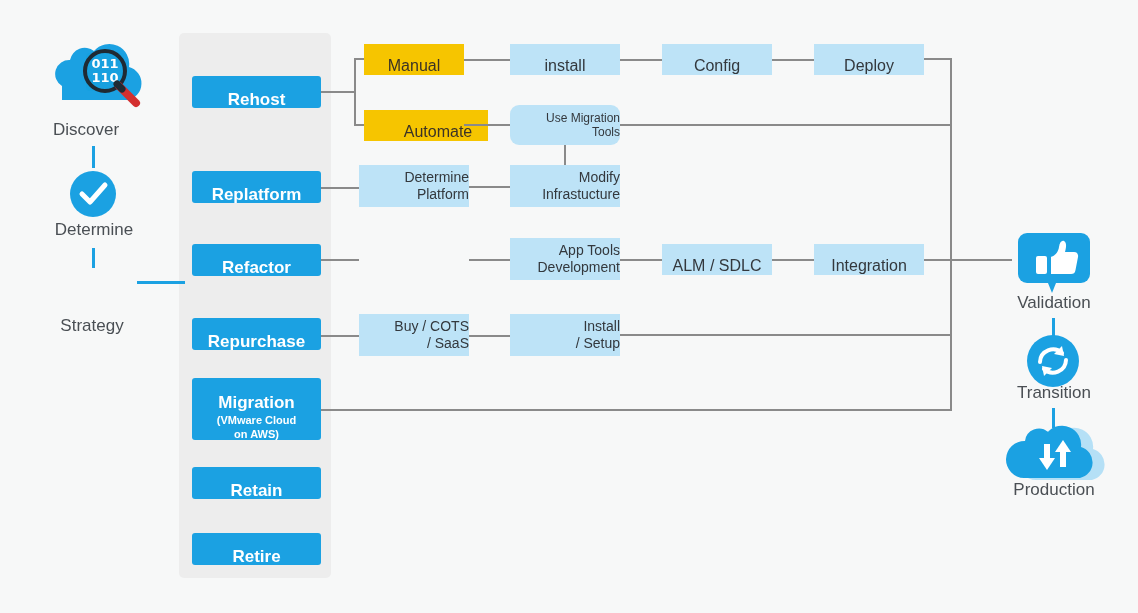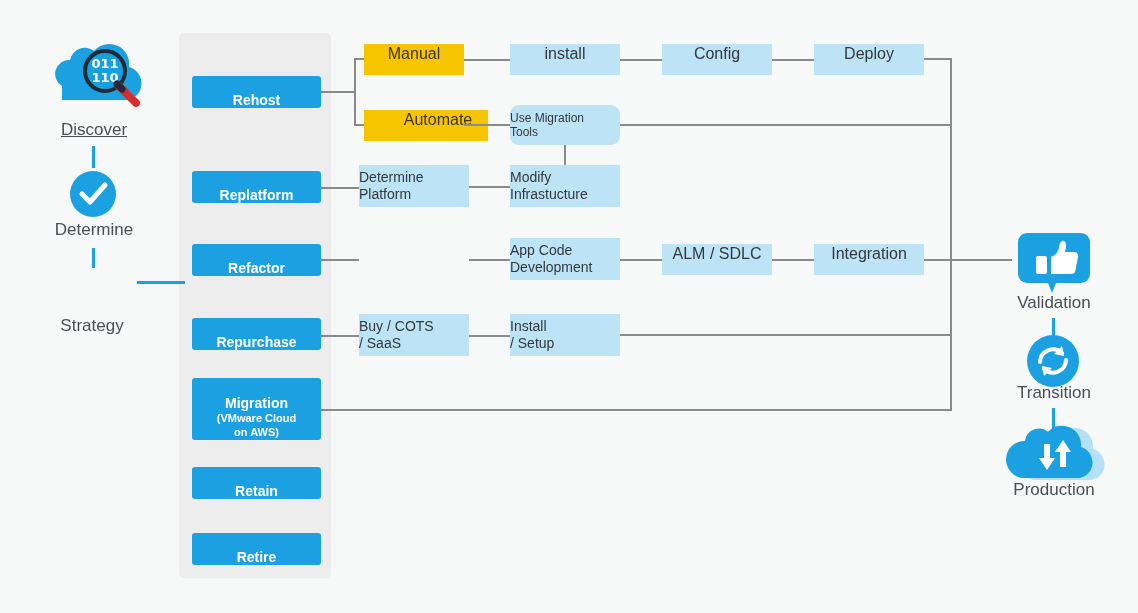--- a/index.html
+++ b/index.html
@@ -25,29 +25,29 @@
 
   
   .rbox{
     position:absolute;left:192px;width:129px;
     background:#1ba1e2;border-radius:3px;
     color:#ffffff;font-weight:bold;
     display:flex;flex-direction:column;
     align-items:center;justify-content:center;
     text-align:center;line-height:1.15;
   }
-  .rbox .main{font-size:14px;margin-top:16px;}
+  .rbox .main{font-size:17px;margin-top:16px;}
   .rbox .sub{font-size:11px;font-weight:bold;line-height:1.2;margin-top:1px;}
 
   
   .pbox{
     position:absolute;
     background:#bde3f7;
     color:#33383d;
-    display:flex;align-items:flex-start;justify-content:center;
+    display:flex;align-items:flex-end;justify-content:center;
     text-align:center;line-height:1.2;
   }
   .pbox.yellow{background:#f6c500;color:#3b3326;}
   .fs16{font-size:16px;}
   .fs14{font-size:14px;}
   .fs12{font-size:12px;}
 
   
   .cap{
     position:absolute;text-align:center;
@@ -74,21 +74,21 @@
         <circle cx="60" cy="32" r="8" fill="#1592cf" opacity="0.55"></circle>
         <rect x="42" y="13" width="38" height="38" rx="4" fill="#17a0df"></rect>
         <text x="61" y="28" font-family="DejaVu Sans, sans-serif" font-size="13" font-weight="bold" fill="#ffffff" text-anchor="middle">011</text>
         <text x="61" y="42" font-family="DejaVu Sans, sans-serif" font-size="13" font-weight="bold" fill="#ffffff" text-anchor="middle">110</text>
         <circle cx="61" cy="31" r="20" fill="none" stroke="#1f2a33" stroke-width="4"></circle>
         <line x1="75" y1="46" x2="92" y2="63" stroke="#d32f2f" stroke-width="8" stroke-linecap="round"></line>
         <line x1="73" y1="44" x2="78" y2="49" stroke="#1f2a33" stroke-width="7" stroke-linecap="round"></line>
       </g>
     </svg>
   </div>
-  <div class="cap" style="left:24px;top:120px;width:140px;text-decoration:underline;">Discover</div>
+  <div class="cap" style="left:16px;top:120px;width:140px;">Discover</div>
 
   <div class="bline-v" style="left:92px;top:146px;height:22px;"></div>
 
   <div class="icon" style="left:69px;top:170px;width:48px;height:48px;">
     <svg width="48" height="48" viewBox="0 0 48 48">
       <circle cx="24" cy="24" r="23" fill="#1ba1e2"></circle>
       <path d="M13 24 L21 32 L36 15" fill="none" stroke="#ffffff" stroke-width="5" stroke-linecap="round" stroke-linejoin="round"></path>
     </svg>
   </div>
   <div class="cap" style="left:24px;top:220px;width:140px;">Determine</div>
@@ -164,21 +164,21 @@
   </div>
   <div class="line-h" style="left:469px;top:186px;width:41px;"></div>
   <div class="pbox fs14" style="left:510px;top:165px;width:110px;height:42px;flex-direction:column;">
     <span>Modify</span>
     <span>Infrastucture</span>
   </div>
 
   <div class="line-h" style="left:321px;top:259px;width:38px;"></div>
   <div class="line-h" style="left:469px;top:259px;width:41px;"></div>
   <div class="pbox fs14" style="left:510px;top:238px;width:110px;height:42px;flex-direction:column;">
-    <span>App Code</span>
+    <span>App Tools</span>
     <span>Development</span>
   </div>
   <div class="line-h" style="left:620px;top:259px;width:42px;"></div>
   <div class="pbox fs16" style="left:662px;top:244px;width:110px;height:31px;">
     <span>ALM / SDLC</span>
   </div>
   <div class="line-h" style="left:772px;top:259px;width:42px;"></div>
   <div class="pbox fs16" style="left:814px;top:244px;width:110px;height:31px;">
     <span>Integration</span>
   </div>

